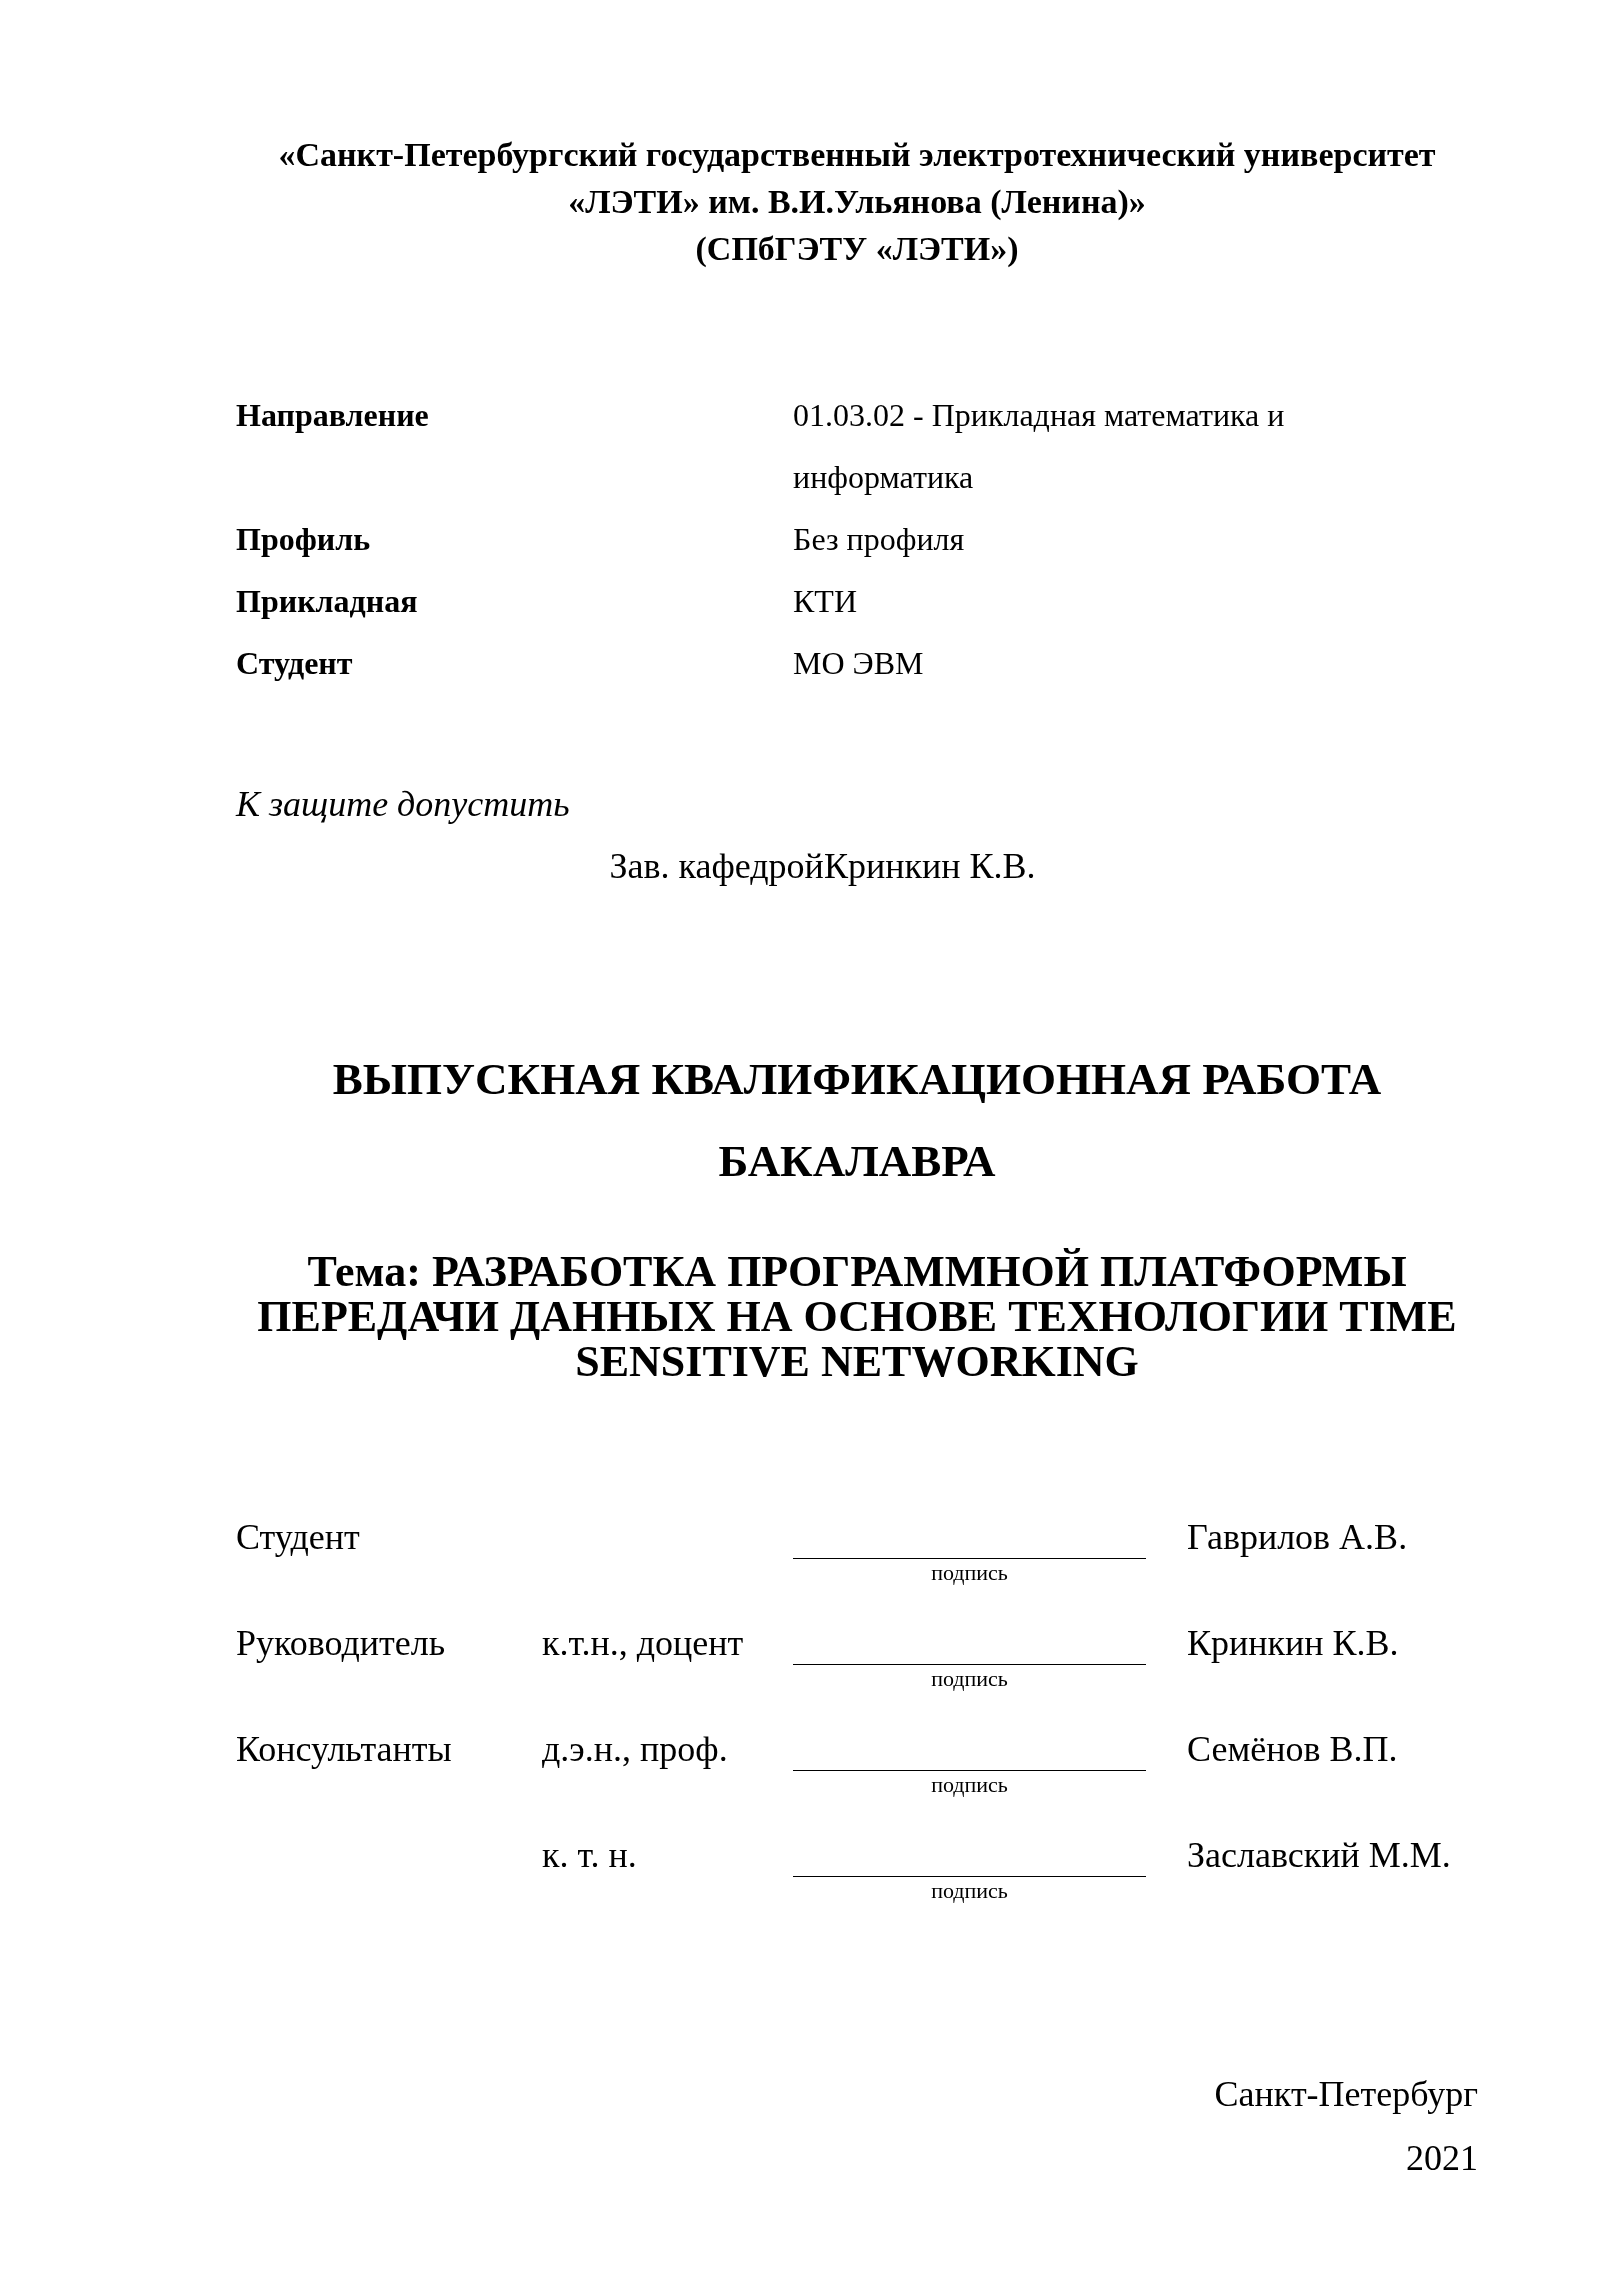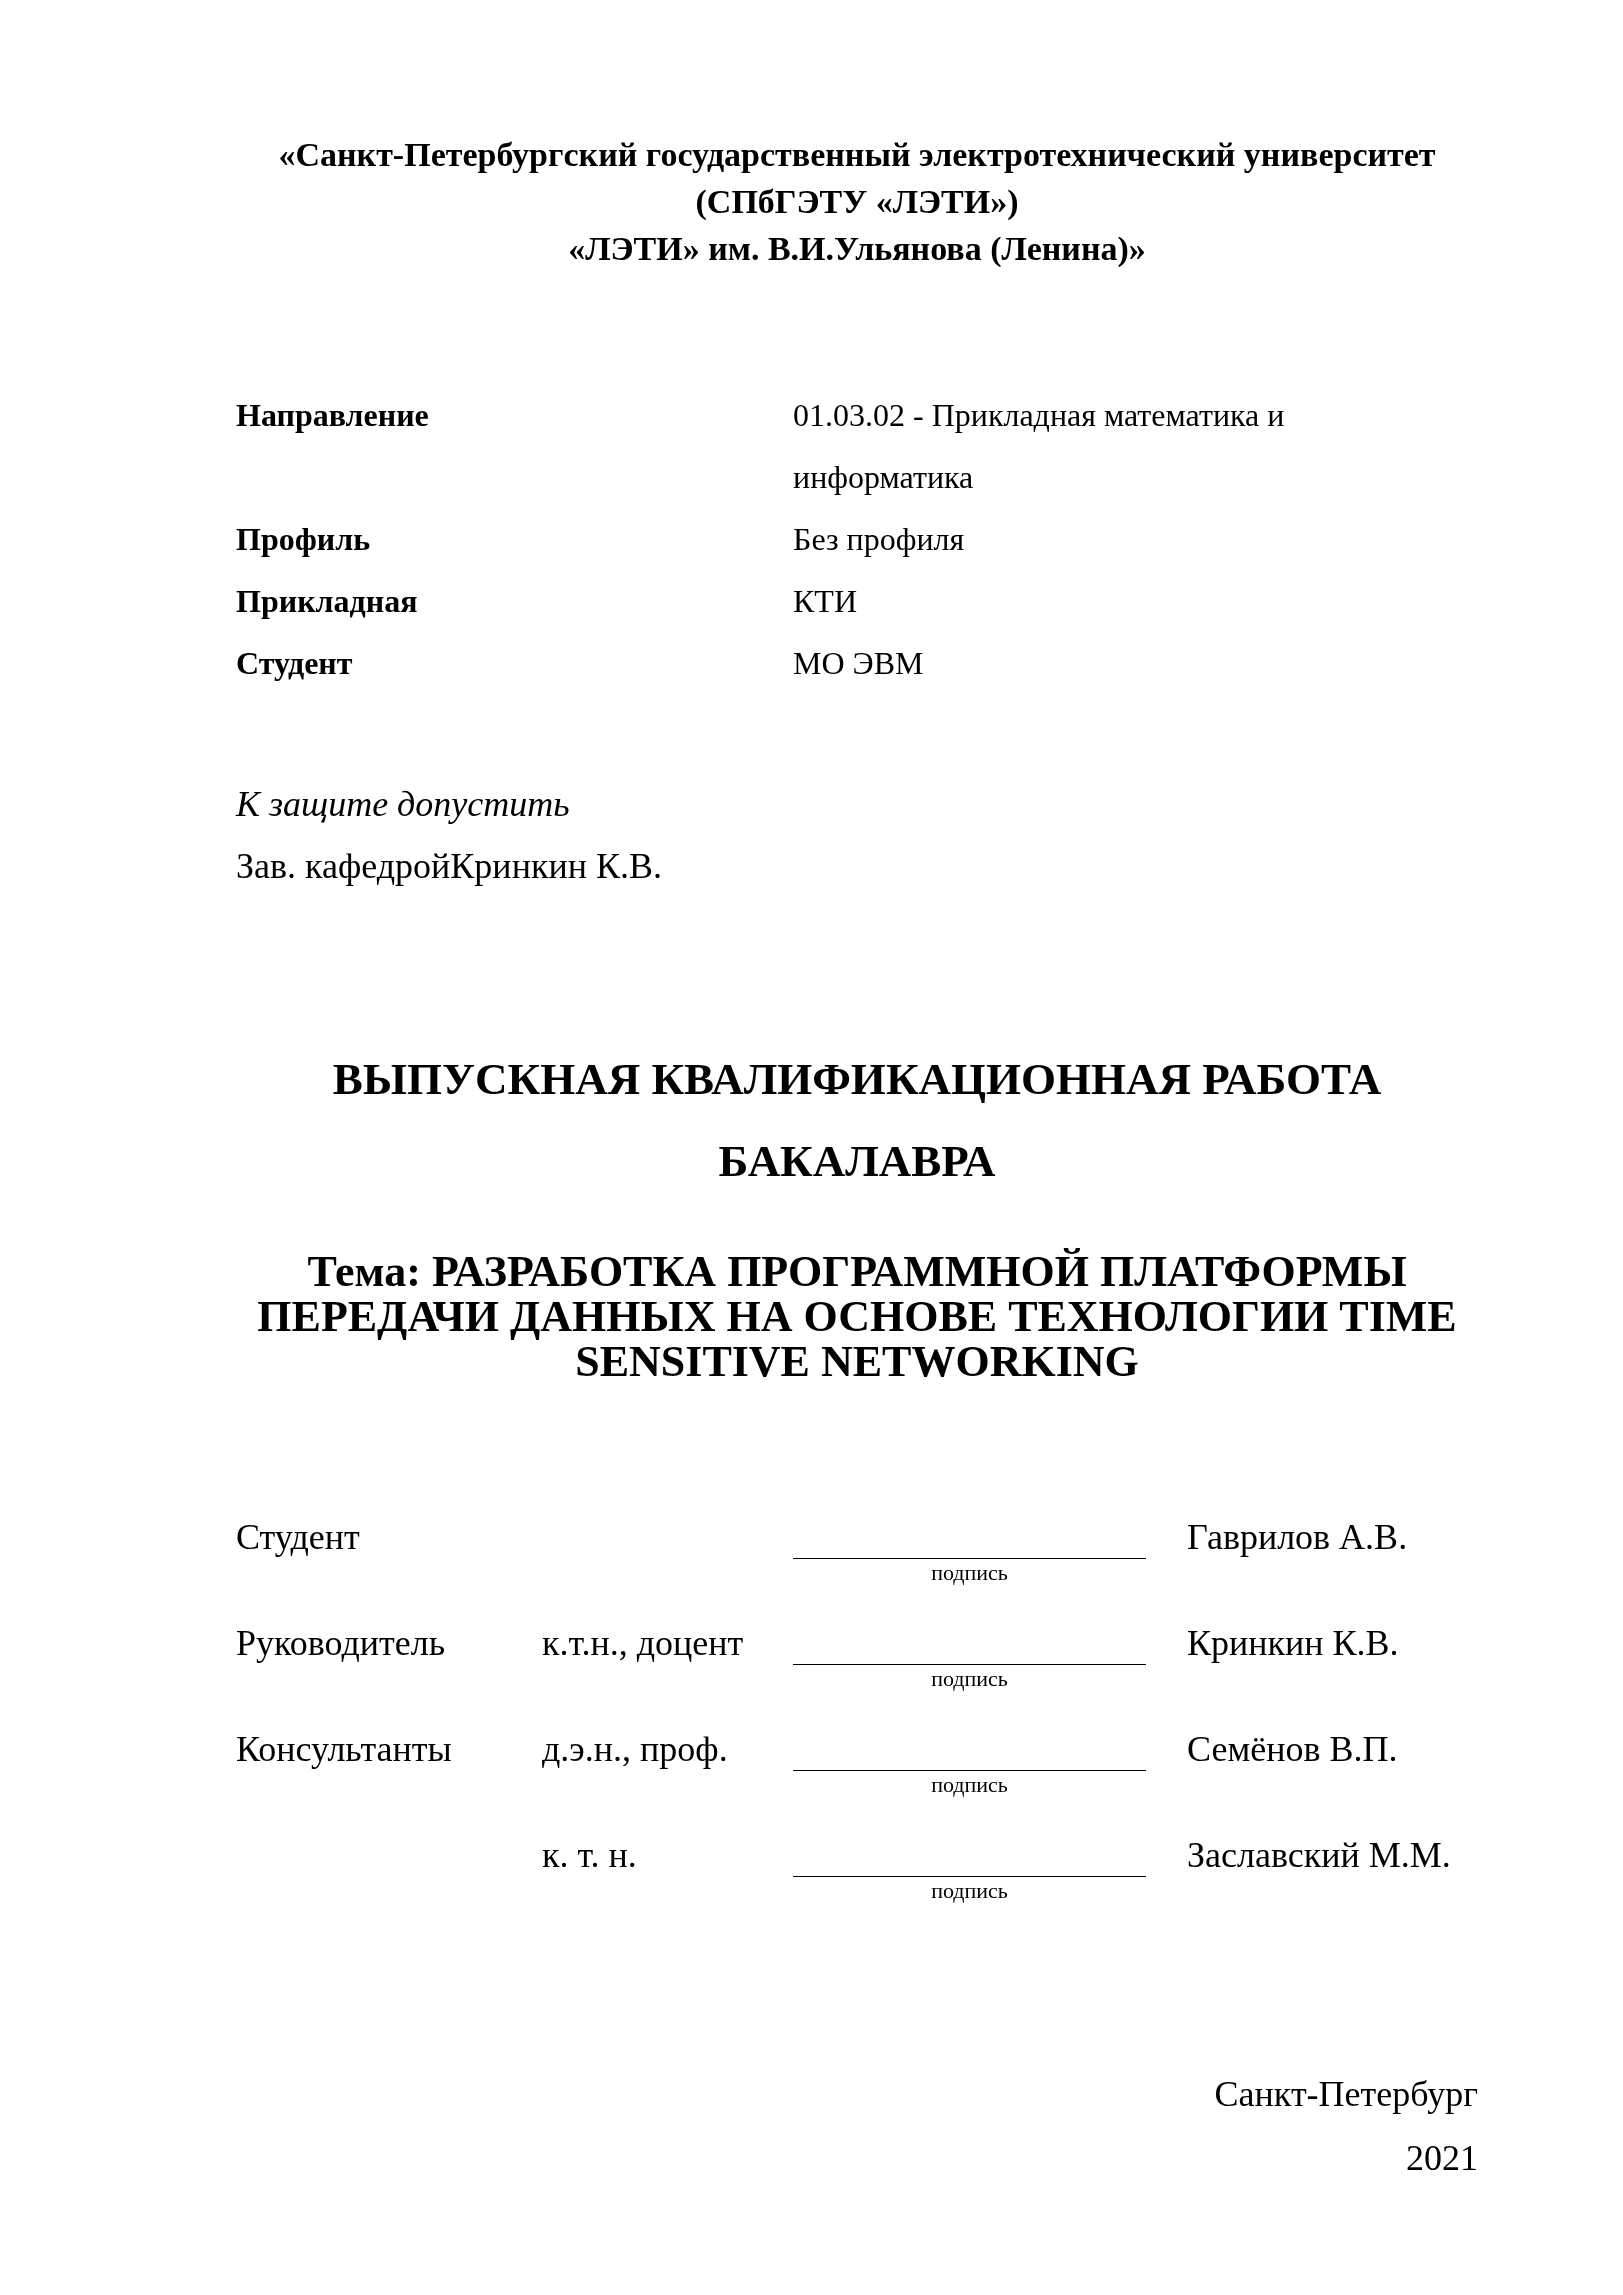--- a/index.html
+++ b/index.html
@@ -51,21 +51,21 @@
   .admission {
     margin-top: 79px;
     font-size: 36px;
     line-height: 62px;
   }
   .admission-note {
     font-style: italic;
   }
   .admission-row {
     display: flex;
-    justify-content: flex-start;
+    justify-content: center;
     padding-right: 69px;
   }
 
   
   .title-block {
     margin-top: 141px;
     text-align: center;
     font-weight: 700;
     font-size: 45px;
     line-height: 82px;
@@ -115,22 +115,22 @@
     line-height: 64px;
   }
 </style>
 </head>
 <body>
 
 <div class="page">
 
   <div class="uni-header">
     <div>«Санкт-Петербургский государственный электротехнический университет</div>
+    <div>«ЛЭТИ» им. В.И.Ульянова (Ленина)»</div>
     <div>(СПбГЭТУ «ЛЭТИ»)</div>
-    <div>«ЛЭТИ» им. В.И.Ульянова (Ленина)»</div>
   </div>
 
   <div class="fields">
     <div class="field-row">
       <div class="field-label">Направление</div>
       <div class="field-value">01.03.02 - Прикладная математика и информатика</div>
     </div>
     <div class="field-row">
       <div class="field-label">Профиль</div>
       <div class="field-value">Без профиля</div>

